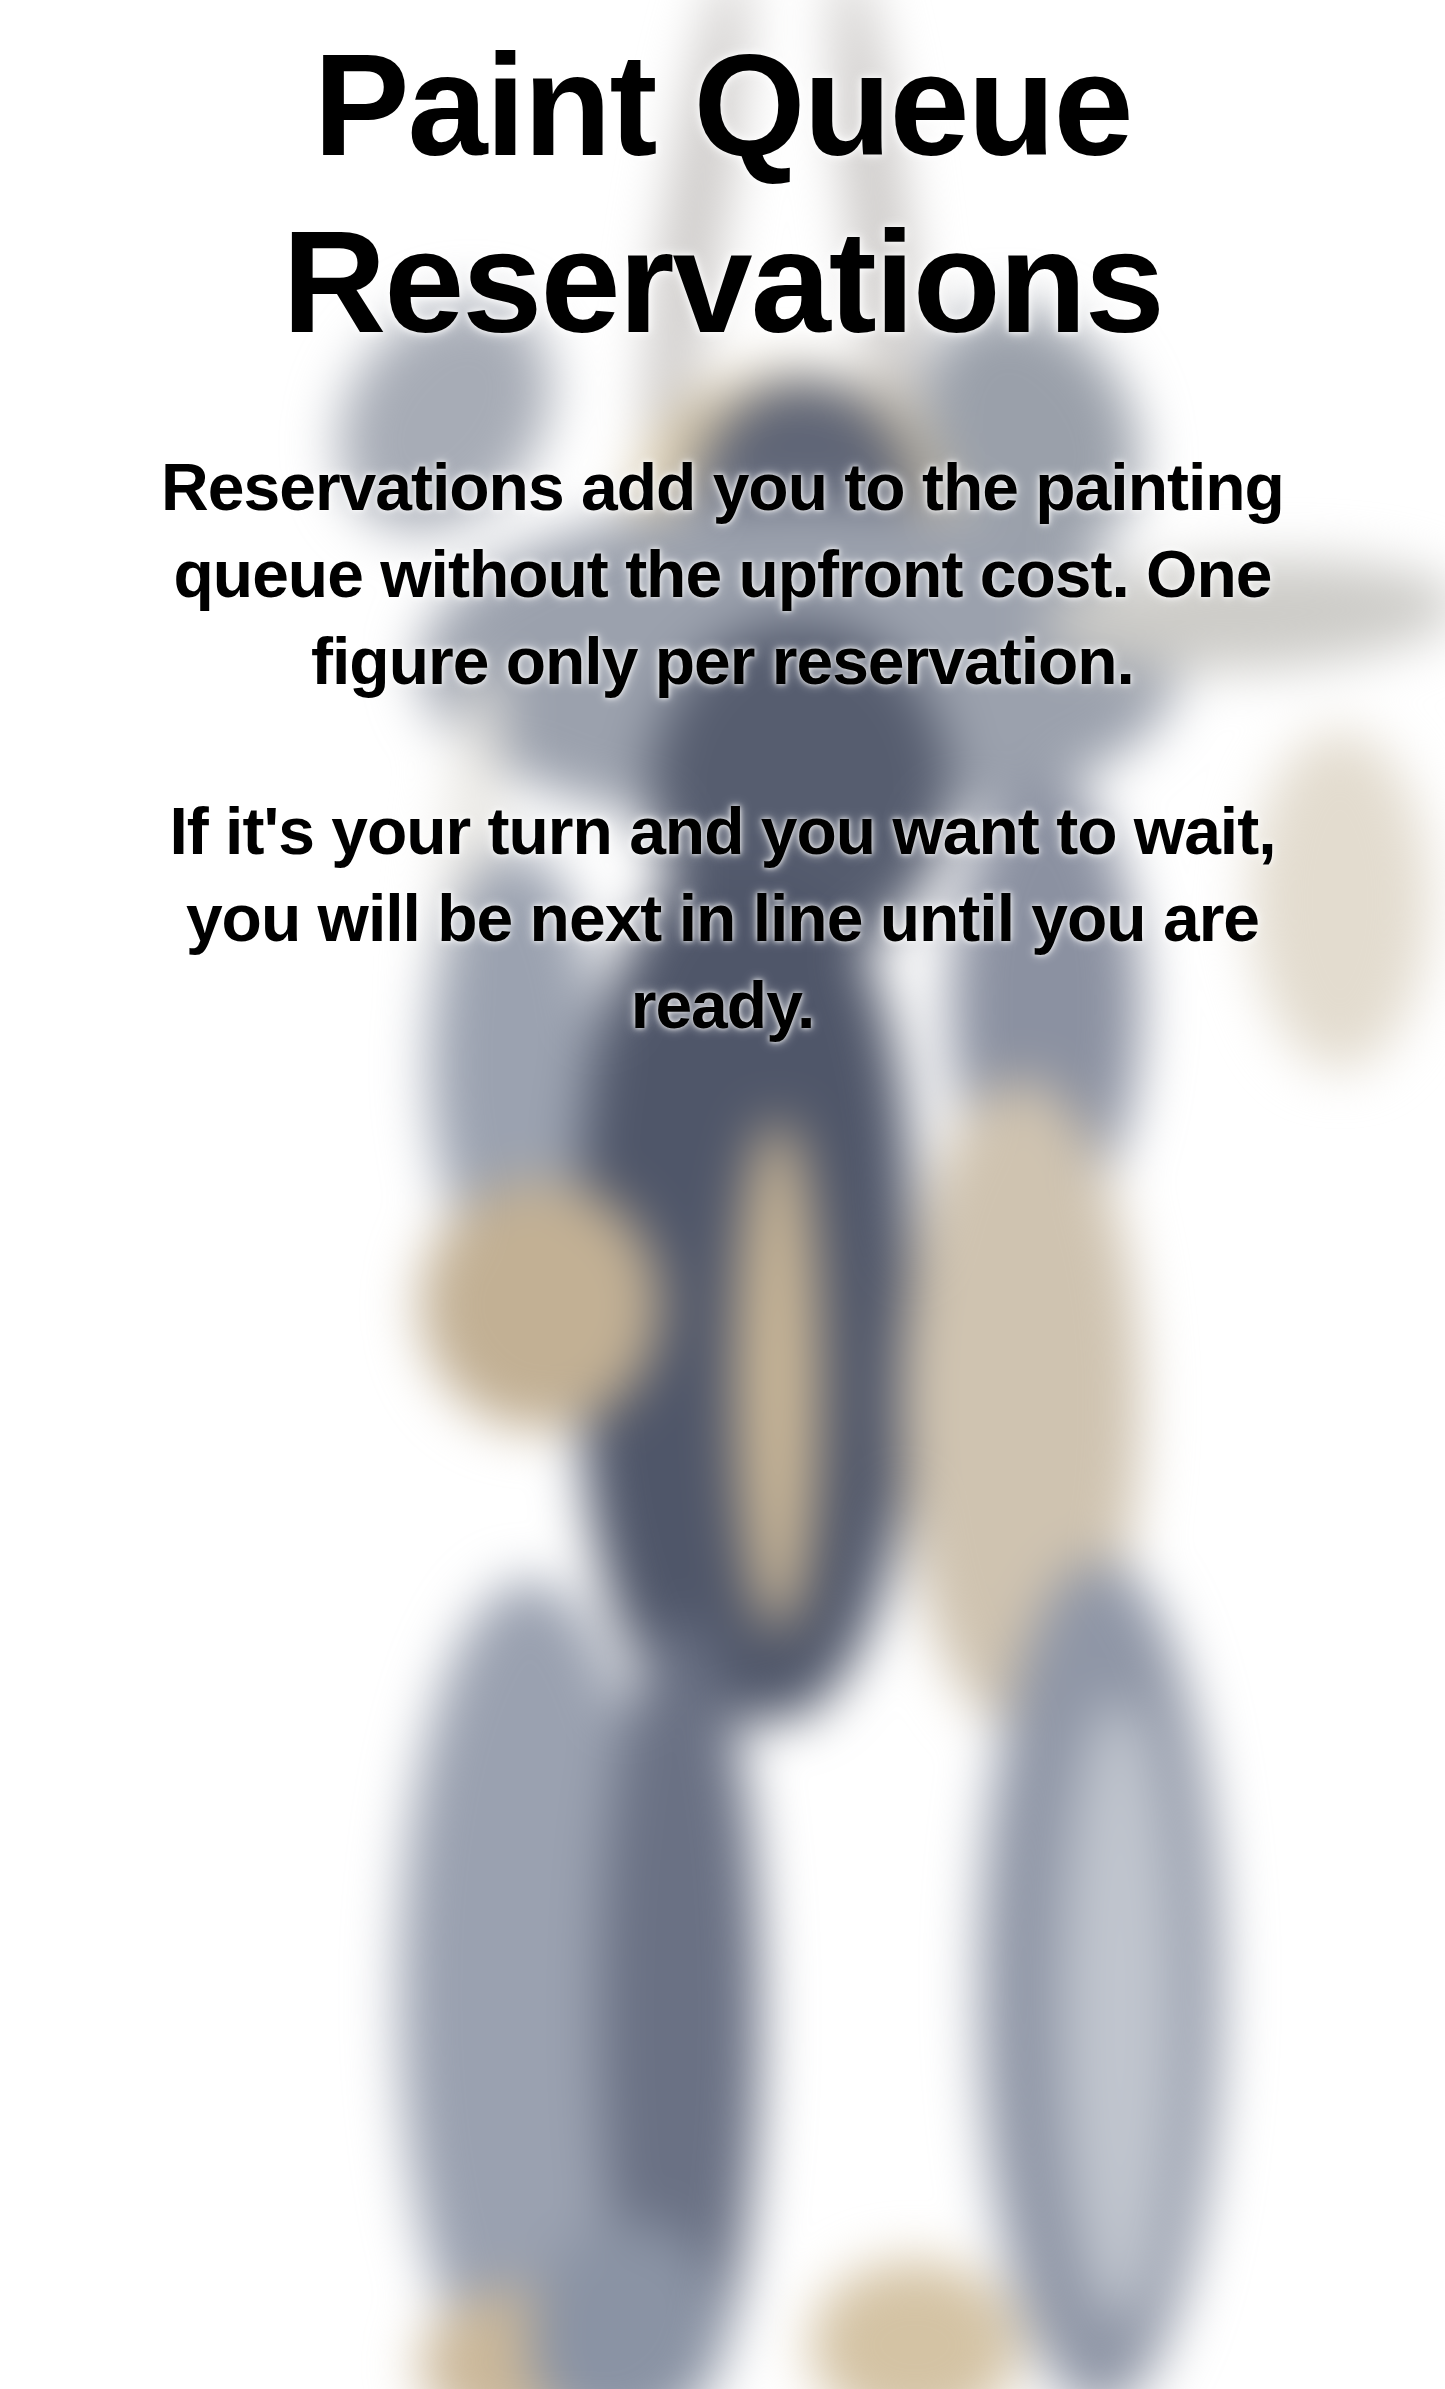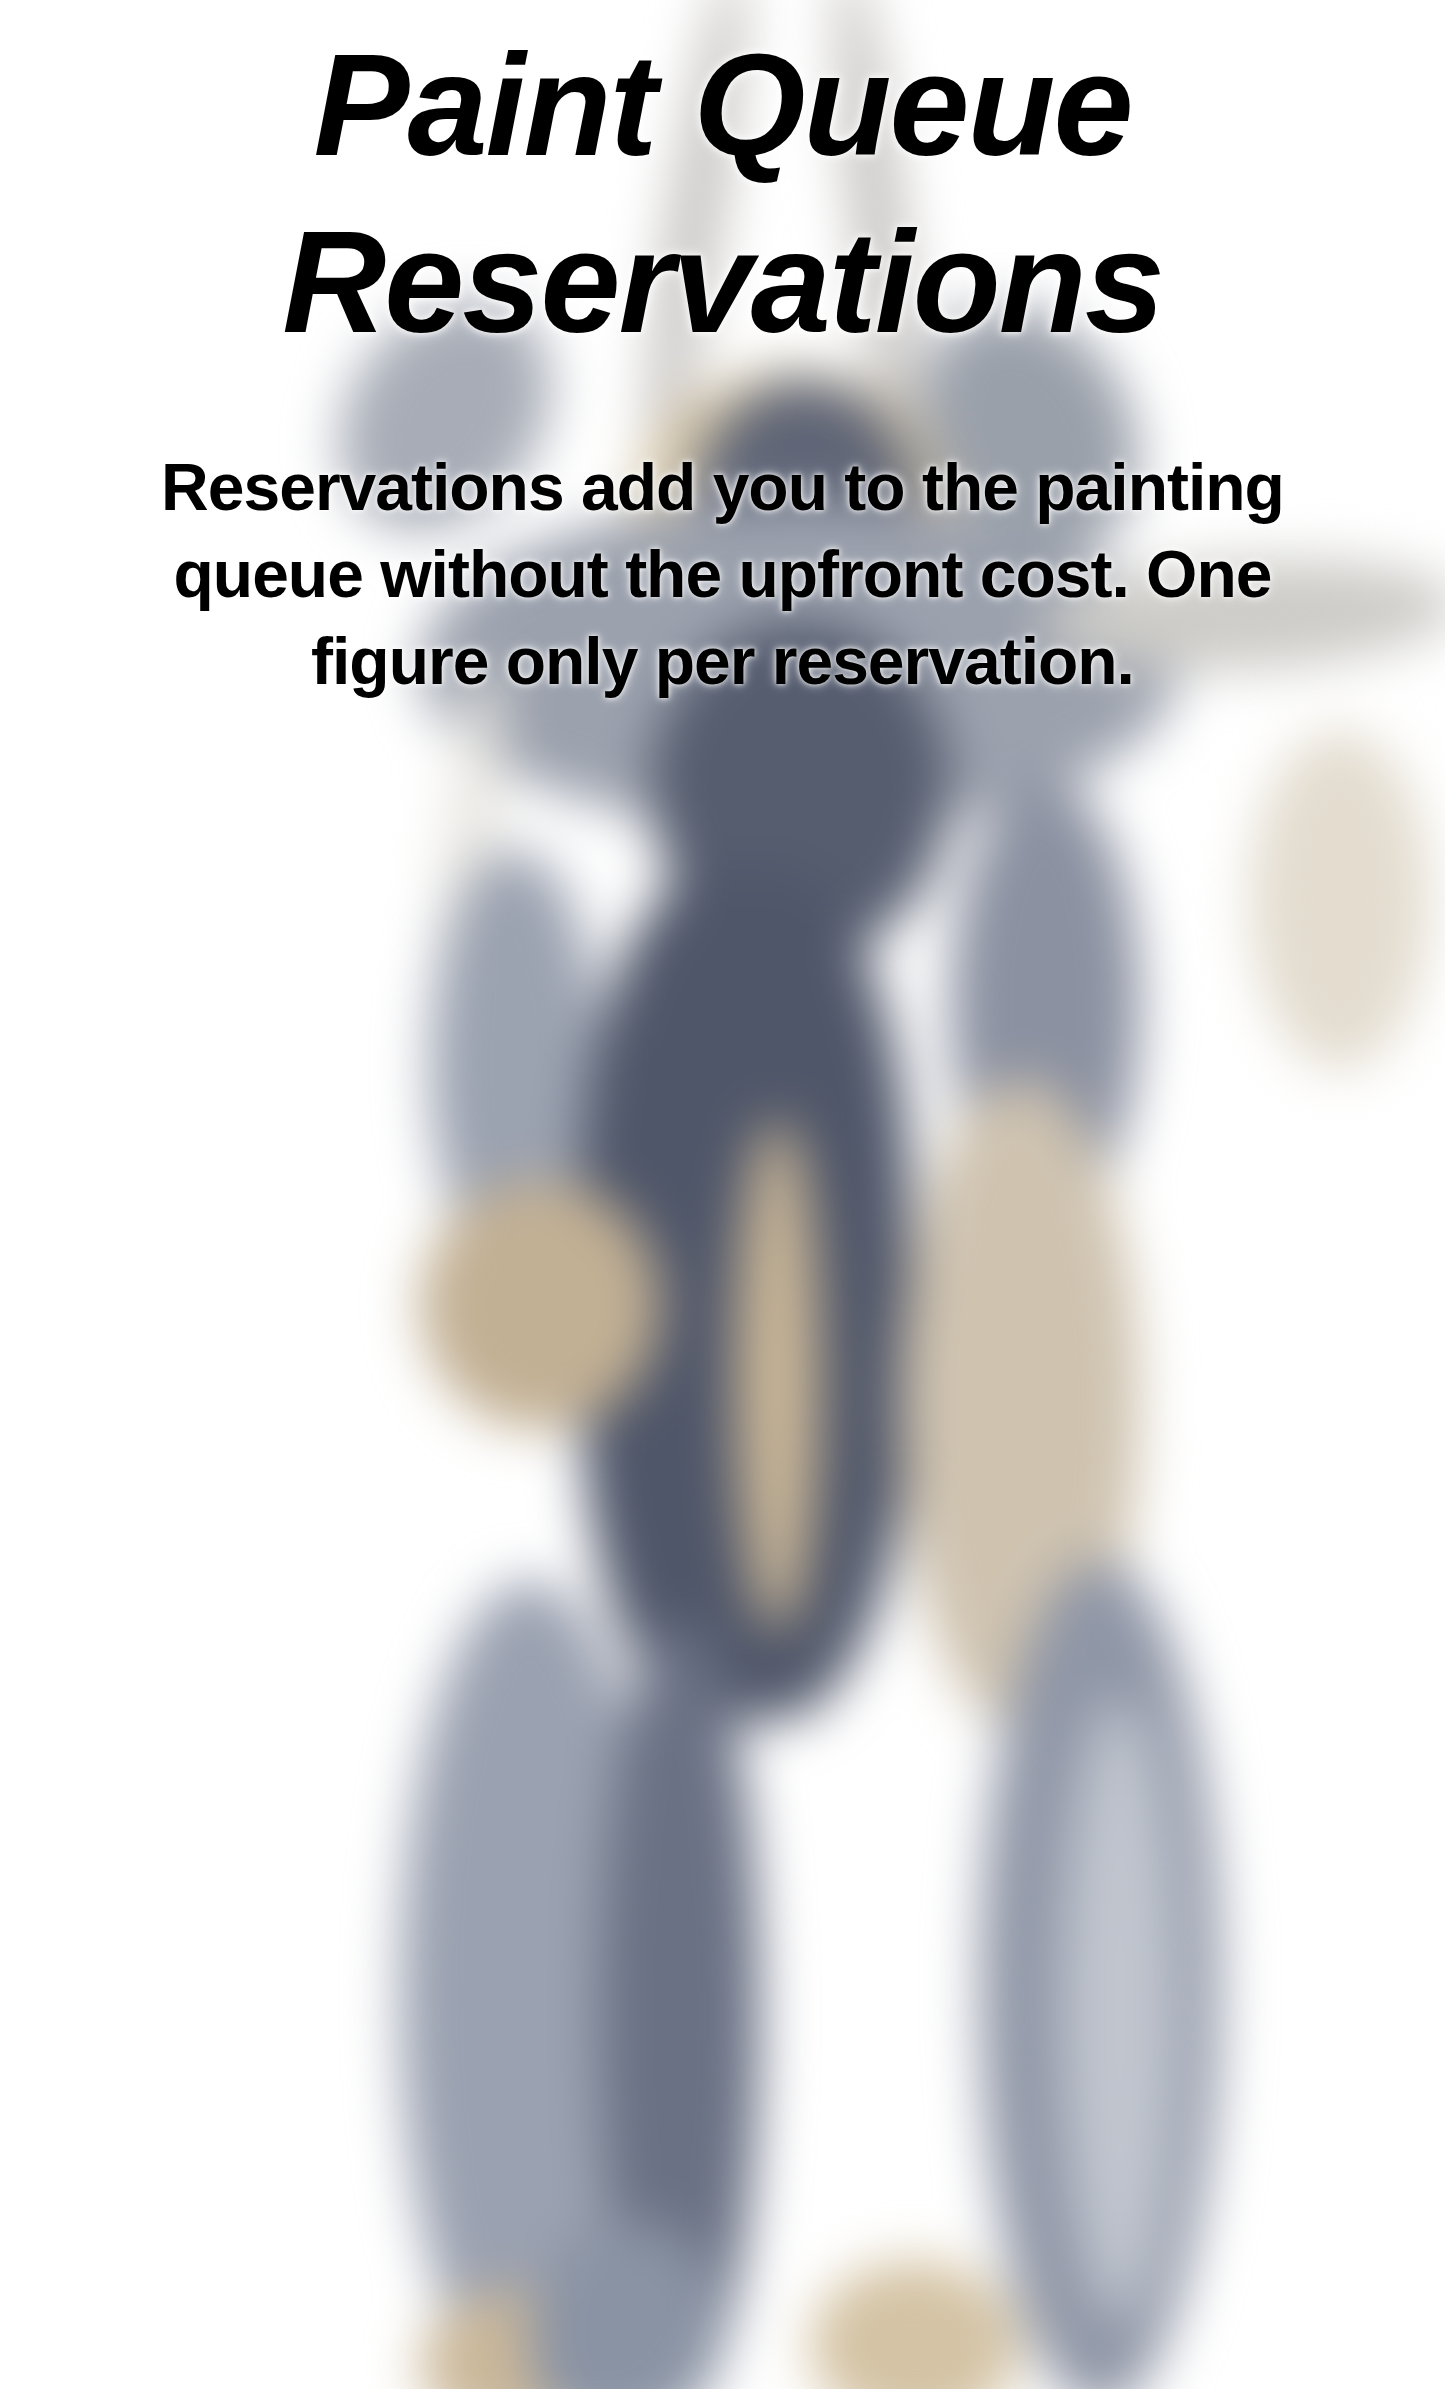--- a/index.html
+++ b/index.html
@@ -33,21 +33,20 @@
   }
 
   .title {
     margin: 0;
     padding-top: 17px;
     font-size: 144px;
     line-height: 177px;
     letter-spacing: -2px;
     white-space: pre-line;
     text-shadow: 0 0 6px rgba(255,255,255,0.95), 0 0 14px rgba(255,255,255,0.7);
-    font-style: italic;
   }
 
   .para {
     margin: 83px 10px 0 10px;
     font-size: 66px;
     line-height: 87px;
     letter-spacing: -1px;
     white-space: pre-line;
     text-shadow: 0 0 5px rgba(255,255,255,0.95), 0 0 12px rgba(255,255,255,0.7);
   }
@@ -89,15 +88,18 @@
     <div class="shape" style="left:810px;top:2260px;width:210px;height:170px;background:#d4c3a4"></div>
     <div class="shape" style="left:530px;top:2220px;width:190px;height:220px;background:#8a93a4;transform:rotate(20deg)"></div>
   </div>
 
   <div class="content">
     <h1 class="title">Paint Queue
 Reservations</h1>
     <p class="para first">Reservations add you to the painting
 queue without the upfront cost. One
 figure only per reservation.</p>
+    <p class="para">If it's your turn and you want to wait,
+you will be next in line until you are
+ready.</p>
   </div>
 
 </div>
 
 </body></html>

